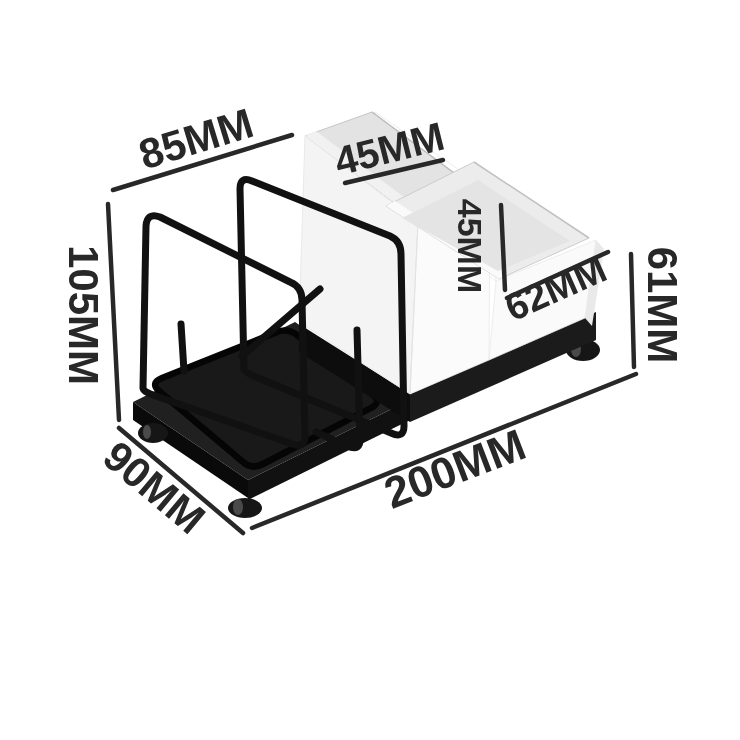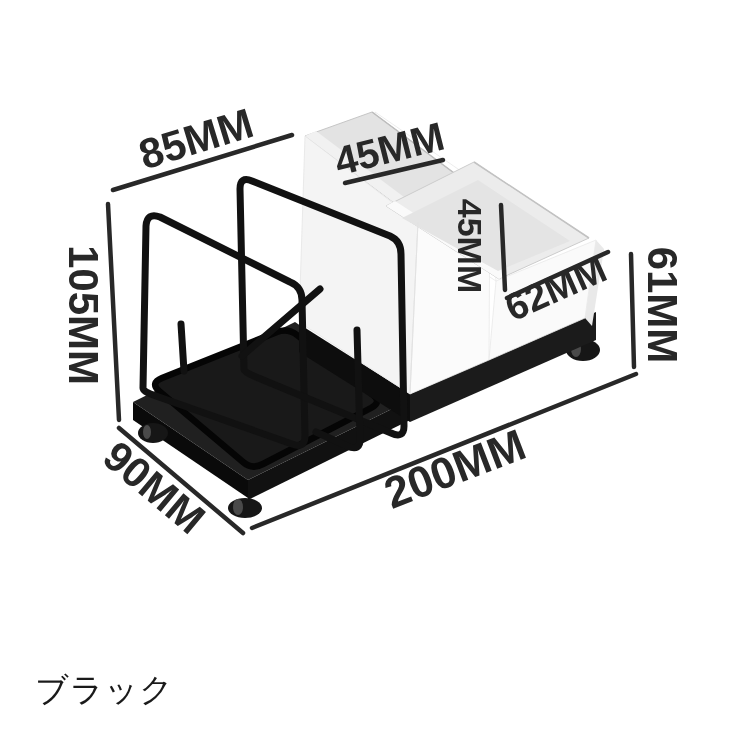--- a/index.html
+++ b/index.html
@@ -128,14 +128,13 @@
       <text class="dim-text fs42" transform="translate(659,305) rotate(90)">61MM</text>
 
       <line class="dim-line" x1="119" y1="428" x2="243" y2="533"></line>
       <text class="dim-text fs42" transform="translate(152,490) rotate(40)">90MM</text>
 
       <line class="dim-line" x1="252" y1="528" x2="636" y2="374"></line>
       <text class="dim-text fs44" transform="translate(456,472) rotate(-21)">200MM</text>
     </g>
   </svg>
 
-  <div class="caption">ブラック</div>
 </div>
 
 </body></html>

